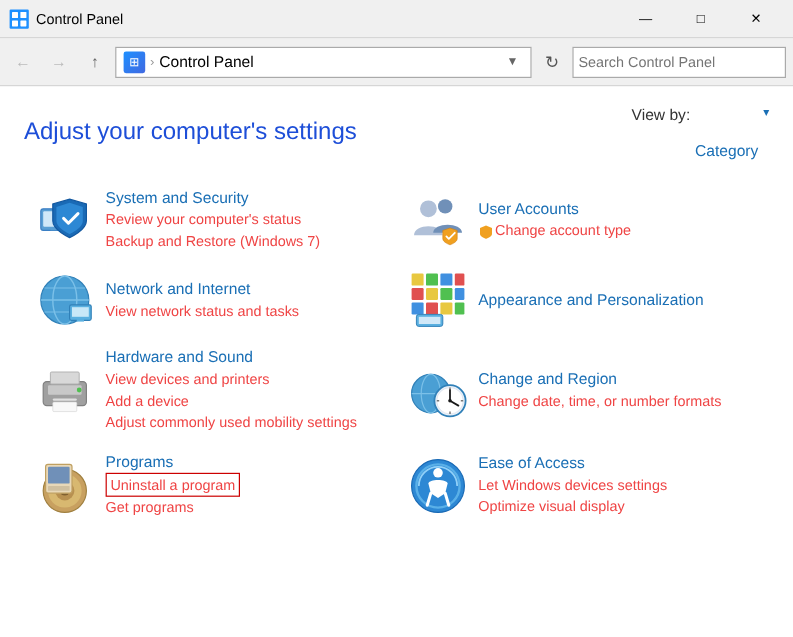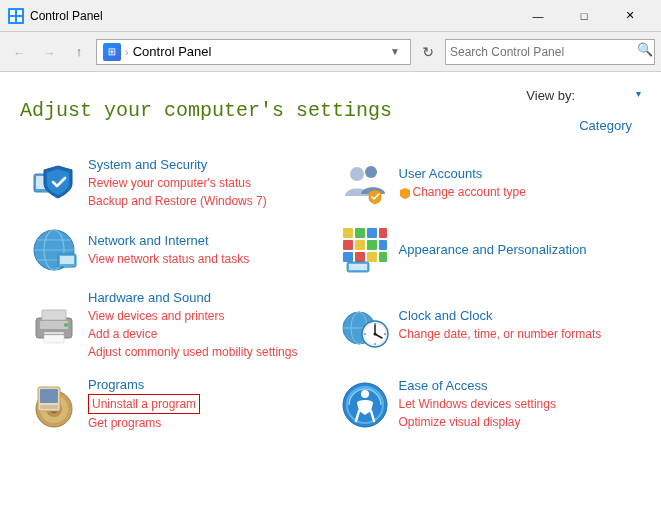--- a/index.html
+++ b/index.html
@@ -65,23 +65,23 @@
       color: #666; font-size: 10px; cursor: pointer;
       padding: 2px 4px;
     }
     .refresh-btn {
       width: 26px; height: 26px;
       border: none; background: transparent;
       cursor: pointer; color: #555; font-size: 14px;
       display: flex; align-items: center; justify-content: center;
     }
     .search-box {
-      height: 26px; width: 210px;
+      height: 26px; width: 178px;
       border: 1px solid #aaa;
-      display: flex; 
+      display: flex; align-items: center;
       background: #fff;
       padding: 0 4px;
       gap: 32px;
     }
     .search-input {
       flex: 1; border: none; outline: none;
       font-size: 12px; color: #999; background: transparent;
     }
     .search-icon-btn {
       width: 20px; height: 20px;
@@ -96,23 +96,22 @@
       background: #fff;
     }
     .content-header {
       display: flex;
       align-items: center;
       justify-content: space-between;
       margin-bottom: 16px;
     }
     .page-title {
       font-size: 20px;
-      color: #4d7c0f;
+      color: #1d4ed8;
       font-weight: 300;
-      font-family: Liberation Mono, monospace;
     }
     .view-by {
       display: flex; align-items: flex-start; gap: 4px; font-size: 13px;
     }
     .view-by-label { color: #333; }
     .view-by-value { color: #1a6fb5; cursor: pointer; margin-top: 30px; }
     .view-by-chevron { color: #1a6fb5; font-size: 10px; }
 
     
     .items-grid {
@@ -334,21 +333,21 @@
           <line x1="34" y1="32" x2="41" y2="36" stroke="#1a1a1a" stroke-width="1.5" stroke-linecap="round"></line>
           <circle cx="34" cy="32" r="1.5" fill="#1a1a1a"></circle>
 
           <line x1="34" y1="21" x2="34" y2="23" stroke="#555" stroke-width="1"></line>
           <line x1="34" y1="41" x2="34" y2="43" stroke="#555" stroke-width="1"></line>
           <line x1="23" y1="32" x2="25" y2="32" stroke="#555" stroke-width="1"></line>
           <line x1="43" y1="32" x2="45" y2="32" stroke="#555" stroke-width="1"></line>
         </svg>
       </div>
       <div class="panel-text">
-        <span class="panel-title">Clock and Clock</span>
+        <span class="panel-title">Change and Region</span>
         <span class="panel-link">Change date, time, or number formats</span>
       </div>
     </div>
 
     <div class="panel-item">
       <div class="panel-icon">
         <svg width="48" height="48" viewBox="0 0 48 48">
 
           <circle cx="24" cy="28" r="18" fill="#c8a060" stroke="#a08040" stroke-width="1"></circle>
           <circle cx="24" cy="28" r="14" fill="#d8b870"></circle>

